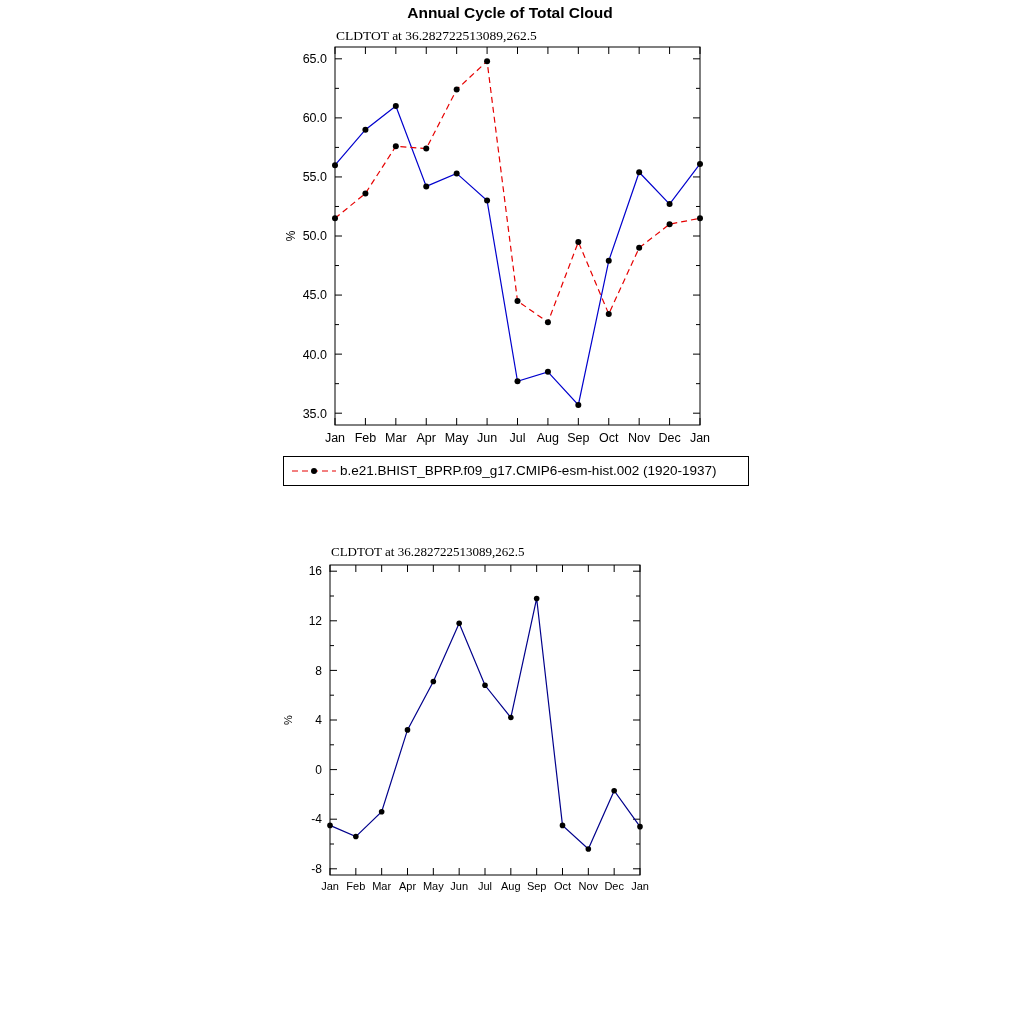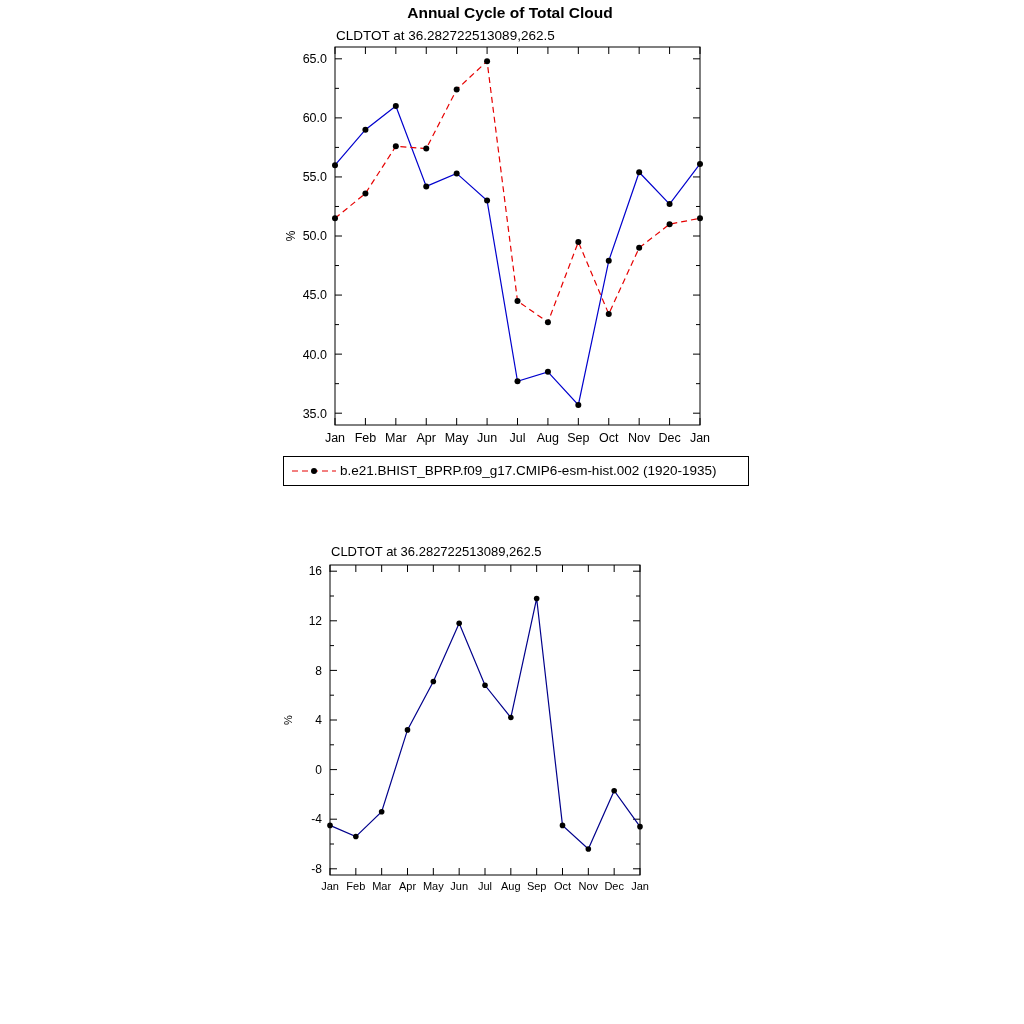--- a/index.html
+++ b/index.html
@@ -3,21 +3,21 @@
 <meta charset="utf-8">
 <style>
   html,body{margin:0;padding:0;background:#ffffff;}
   #canvas{
     position:relative;width:1024px;height:1024px;background:#ffffff;overflow:hidden;
     font-family:"Liberation Sans", sans-serif;color:#000;
   }
   .chart-title{position:absolute;text-align:center;font-weight:bold;}
   .t1{left:245px;top:4px;width:530px;font-size:15.5px;}
   .t2{left:225px;top:524px;width:520px;font-size:14px;}
-  .chart-sub{position:absolute;font-size:13.5px;}
+  .chart-sub{position:absolute;font-size:13.5px;font-family:Liberation Serif, serif;}
   .s1{left:336px;top:28px;}
   .s2{left:331px;top:544px;font-size:13px;}
   svg.plot{position:absolute;overflow:visible;}
   #chart0{left:245px;top:38px;}
   #chart1{left:245px;top:556px;}
   svg.plot text{font-family:"Liberation Sans", sans-serif;fill:#000;}
   .legend{
     position:absolute;left:283px;top:456px;width:466px;
     border:1px solid #000;background:#fff;padding:3px 0 4px 0;box-sizing:border-box;
   }
@@ -144,21 +144,21 @@
         <circle cx="455" cy="180.28125" r="3" fill="#000000"></circle>
       </g>
     </svg>
 
   <div id="legend" class="legend">
       <div class="legend-row">
         <svg width="48" height="14">
           <line x1="2" y1="7" x2="46" y2="7" stroke="#e60000" stroke-width="1.2" stroke-dasharray="6,4"></line>
           <circle cx="24" cy="7" r="3" fill="#000000"></circle>
         </svg>
-        <span class="legend-label">b.e21.BHIST_BPRP.f09_g17.CMIP6-esm-hist.002 (1920-1935)</span>
+        <span class="legend-label">b.e21.BHIST_BPRP.f09_g17.CMIP6-esm-hist.002 (1920-1937)</span>
       </div>
     </div>
 
 
   <div class="chart-sub s2">CLDTOT at 36.282722513089,262.5</div>
 
   <svg id="chart1" class="plot" width="440" height="345">
       <g>
         <rect x="85" y="9" width="310" height="310" fill="none" stroke="#000" stroke-width="1"></rect>
         <line x1="85" y1="312.8" x2="92" y2="312.8" stroke="#000"></line>

